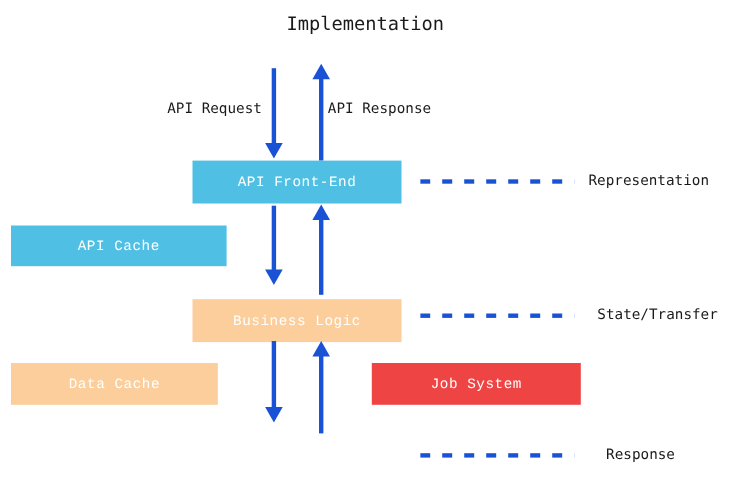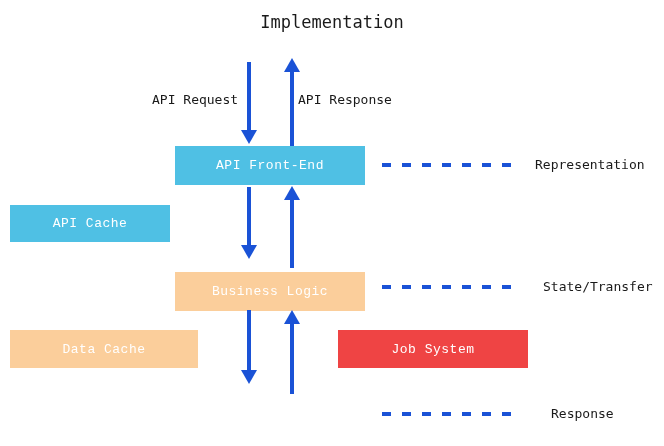--- a/index.html
+++ b/index.html
@@ -48,21 +48,21 @@
   .box-cyan   { background: #4FC0E4; }
   .box-peach  { background: #FBCE9B; }
   .box-gray   { background: #ef4444; }
 
   
   .box-api-frontend  { left: 175px; top: 146px; width: 190px; height: 39px; }
   .box-business      { left: 175px; top: 272px; width: 190px; height: 39px; }
   .box-data          { left: 175px; top: 394px; width: 190px; height: 45px; }
 
   
-  .box-api-cache     { left: 10px;  top: 205px; width: 160px; height: 37px; }
+  .box-api-cache     { left: 10px;  top: 205px; width: 196px; height: 37px; }
   .box-data-cache    { left: 10px;  top: 330px; width: 188px; height: 38px; }
 
   
   .box-job-system    { left: 338px; top: 330px; width: 190px; height: 38px; }
 
   
   .arrow {
     position: absolute;
   }
   .arrow-line {

